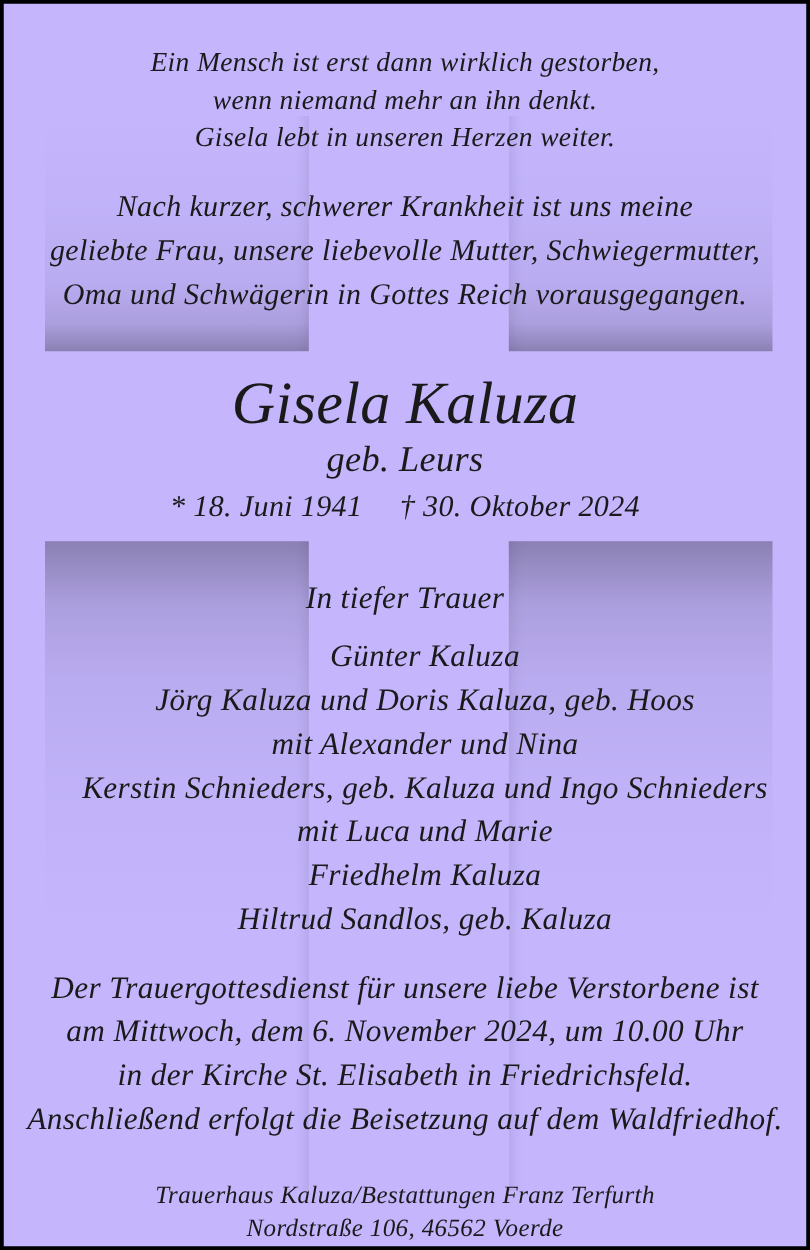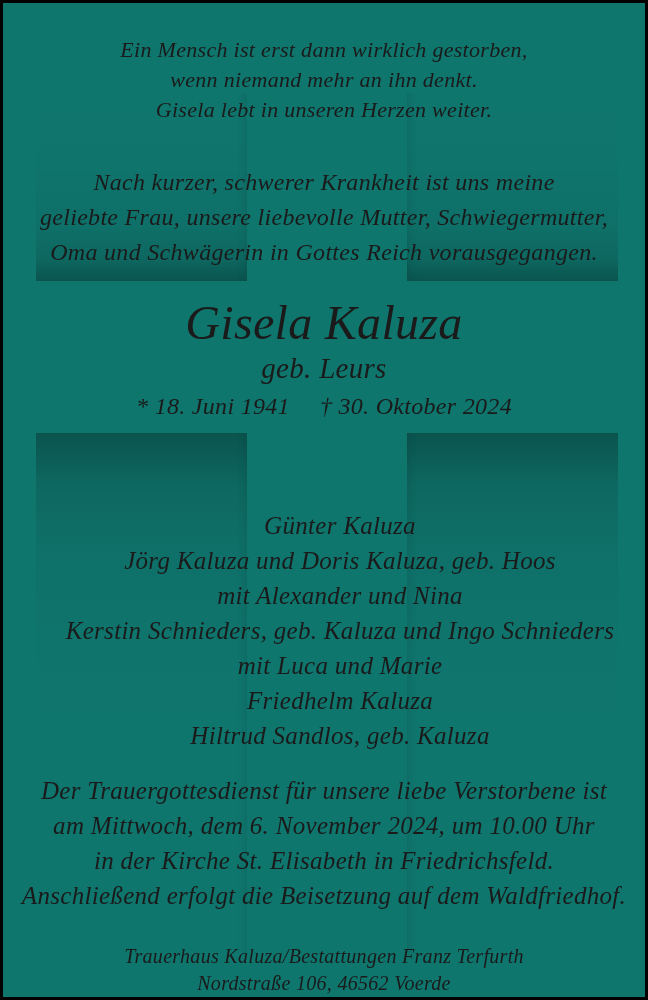--- a/index.html
+++ b/index.html
@@ -1,21 +1,21 @@
 <!DOCTYPE html>
 <html lang="de"><head>
 <meta charset="utf-8">
 <style>
   html,body{margin:0;padding:0;background:#e9e9e9;}
   .page{
     position:relative;
     width:648px;height:1000px;
     box-sizing:border-box;
     border:3px solid #000;
-    background:#0f766e;
+    background:#c4b5fd;
     overflow:hidden;
     font-family:"Liberation Serif", serif;
     font-style:italic;
     color:#1a1a1a;
   }
   
   .panel{position:absolute;width:211px;}
   .panel-tl,.panel-tr{top:90px;height:188px;
     background:linear-gradient(180deg,
       rgba(0,0,0,0) 0%, rgba(0,0,0,0.02) 40%, rgba(0,0,0,0.05) 70%,
@@ -23,21 +23,21 @@
   .panel-bl,.panel-br{top:430px;height:520px;
     background:linear-gradient(180deg,
       rgba(0,0,0,0.29) 0%, rgba(0,0,0,0.12) 10%, rgba(0,0,0,0.05) 22%,
       rgba(0,0,0,0.02) 38%, rgba(0,0,0,0) 60%);}
   .panel-tl,.panel-bl{left:33px; box-shadow:inset -10px 0 10px -8px rgba(0,0,0,0.10);}
   .panel-tr,.panel-br{left:404px; box-shadow:inset 10px 0 10px -8px rgba(0,0,0,0.10);}
   
   .tblock{position:absolute;left:0;right:0;text-align:center;letter-spacing:0.3px;}
   .tblock p{margin:0;}
   .epigraph{top:32px;font-size:22px;line-height:30px;}
-  .intro{top:162px;font-size:24px;line-height:35px;}
+  .intro{top:146px;font-size:24px;line-height:35px;}
   .name{top:292px;font-size:48px;line-height:56px;font-weight:400;}
   .maiden{top:352px;font-size:29px;line-height:26px;}
   .dates{top:388px;font-size:24px;line-height:30px;
          display:flex;justify-content:center;gap:30px;}
   .trauer{top:460px;font-size:25px;line-height:32px;}
   .mourners{top:505px;font-size:25px;line-height:35px;padding-left:32px;}
   .service{top:770px;font-size:25px;line-height:35px;}
   .footer{top:940px;font-size:20px;line-height:27px;}
 </style>
 </head>
@@ -63,20 +63,21 @@
   </div>
 
   <div class="tblock name">Gisela Kaluza</div>
   <div class="tblock maiden">geb. Leurs</div>
 
   <div class="tblock dates">
     <span>* 18. Juni 1941</span>
     <span>† 30. Oktober 2024</span>
   </div>
 
+  <div class="tblock trauer">In tiefer Trauer</div>
 
   <div class="tblock mourners">
     <p>Günter Kaluza</p>
     <p>Jörg Kaluza und Doris Kaluza, geb. Hoos</p>
     <p>mit Alexander und Nina</p>
     <p>Kerstin Schnieders, geb. Kaluza und Ingo Schnieders</p>
     <p>mit Luca und Marie</p>
     <p>Friedhelm Kaluza</p>
     <p>Hiltrud Sandlos, geb. Kaluza</p>
   </div>

